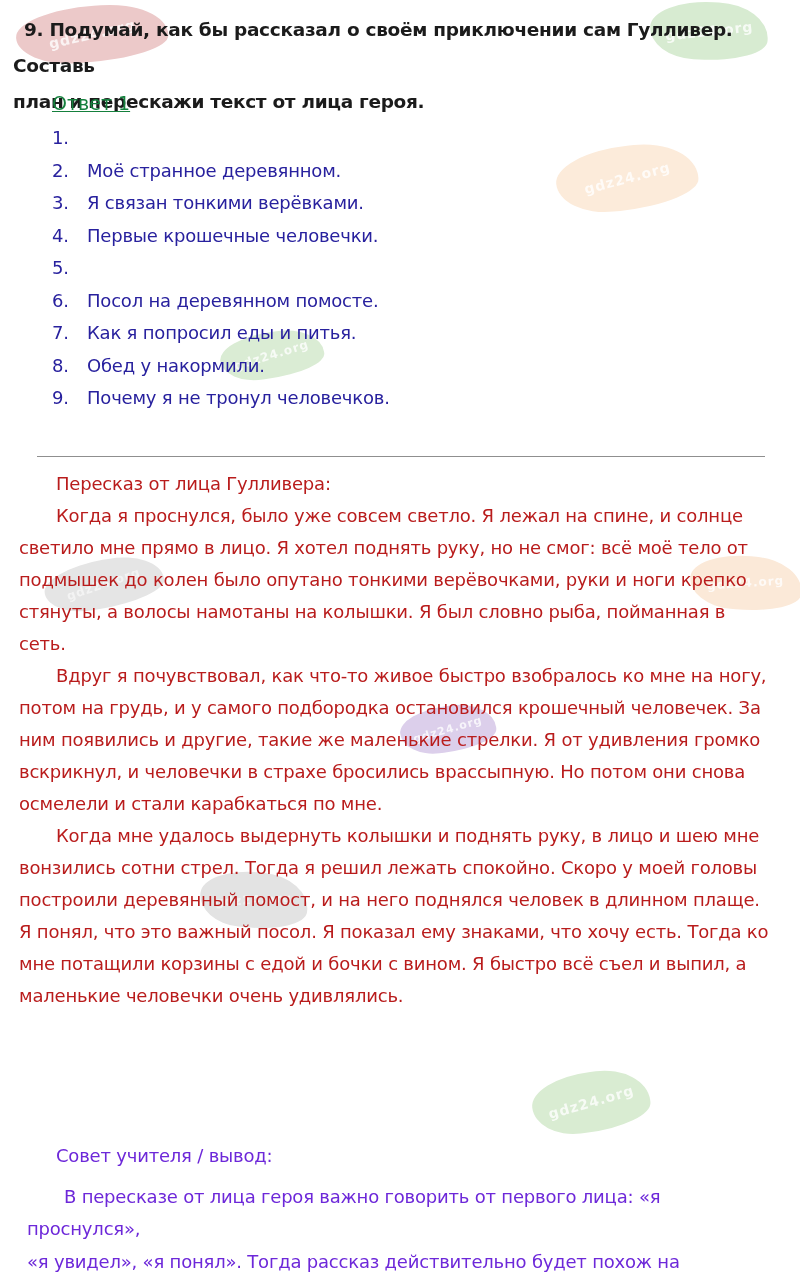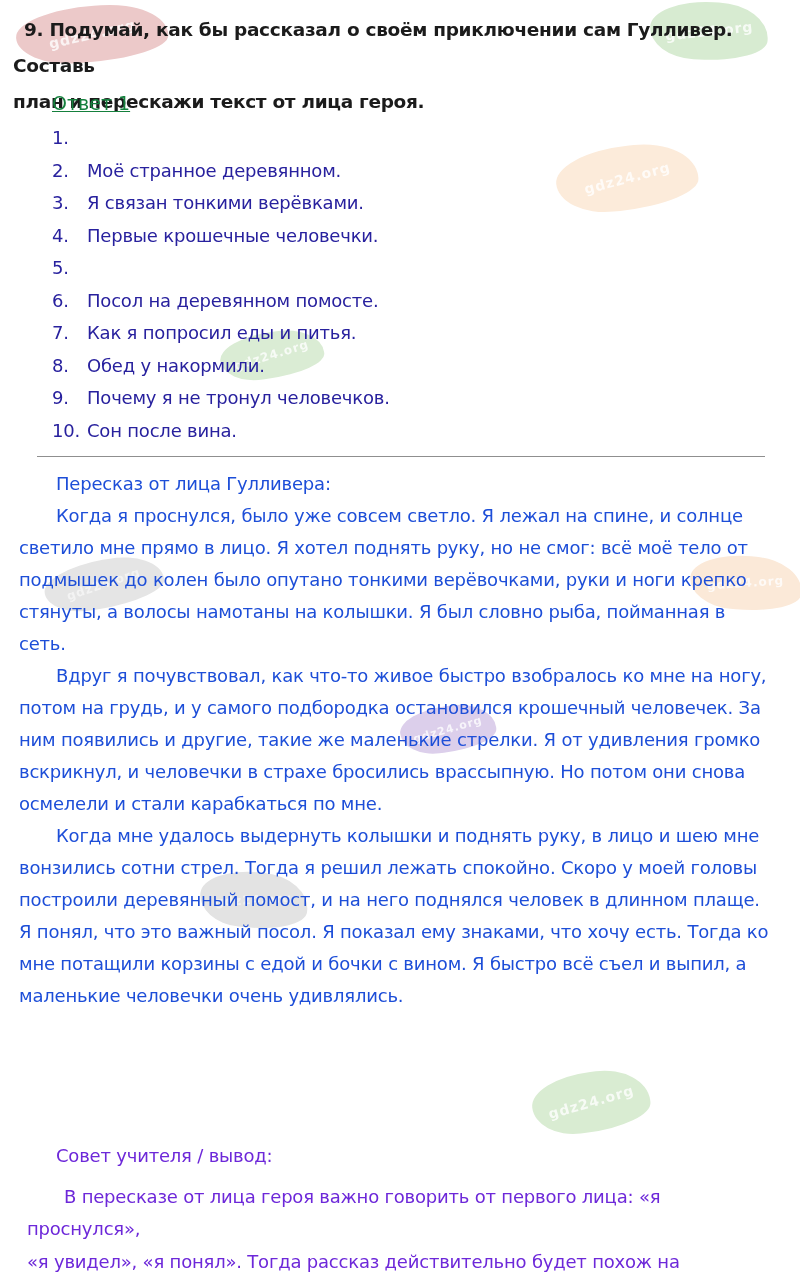--- a/index.html
+++ b/index.html
@@ -64,21 +64,21 @@
   .plan-item{display:flex;height:32.5px;line-height:32.5px;}
   .plan-item .num{flex:0 0 35px;}
   .separator{
     position:absolute;z-index:1;
     left:37px;top:456px;width:728px;height:0;
     border:none;border-top:1.6px solid #8f8f8f;margin:0;
   }
   .retelling{
     position:absolute;z-index:1;
     left:19px;top:468px;width:753px;
-    color:#1d4ed8;
+    color:#b91c1c;
     font-size:18px;line-height:32px;letter-spacing:-0.2px;
   }
   .retelling .heading{text-indent:37px;}
   .retelling p{margin:0;white-space:pre-wrap;text-indent:37px;}
   .advice{
     position:absolute;z-index:1;
     left:19px;top:1140px;width:753px;
     color:#6d28d9;
     font-size:18px;line-height:32.5px;letter-spacing:-0.2px;
   }
@@ -151,24 +151,20 @@
         <span>Как я попросил еды и питья.</span>
       </div>
     <div class="plan-item">
         <span class="num">8.</span>
         <span>Обед у накормили.</span>
       </div>
     <div class="plan-item">
         <span class="num">9.</span>
         <span>Почему я не тронул человечков.</span>
       </div>
-    <div class="plan-item">
-        <span class="num">10.</span>
-        <span>Сон после вина.</span>
-      </div>
   </div>
 
   <hr class="separator">
 
   <div class="retelling">
     <div class="heading">Пересказ от лица Гулливера:</div>
     <p>Когда я проснулся, было уже совсем светло. Я лежал на спине, и солнце
 светило мне прямо в лицо. Я хотел поднять руку, но не смог: всё моё тело от
 подмышек до колен было опутано тонкими верёвочками, руки и ноги крепко
 стянуты, а волосы намотаны на колышки. Я был словно рыба, пойманная в

